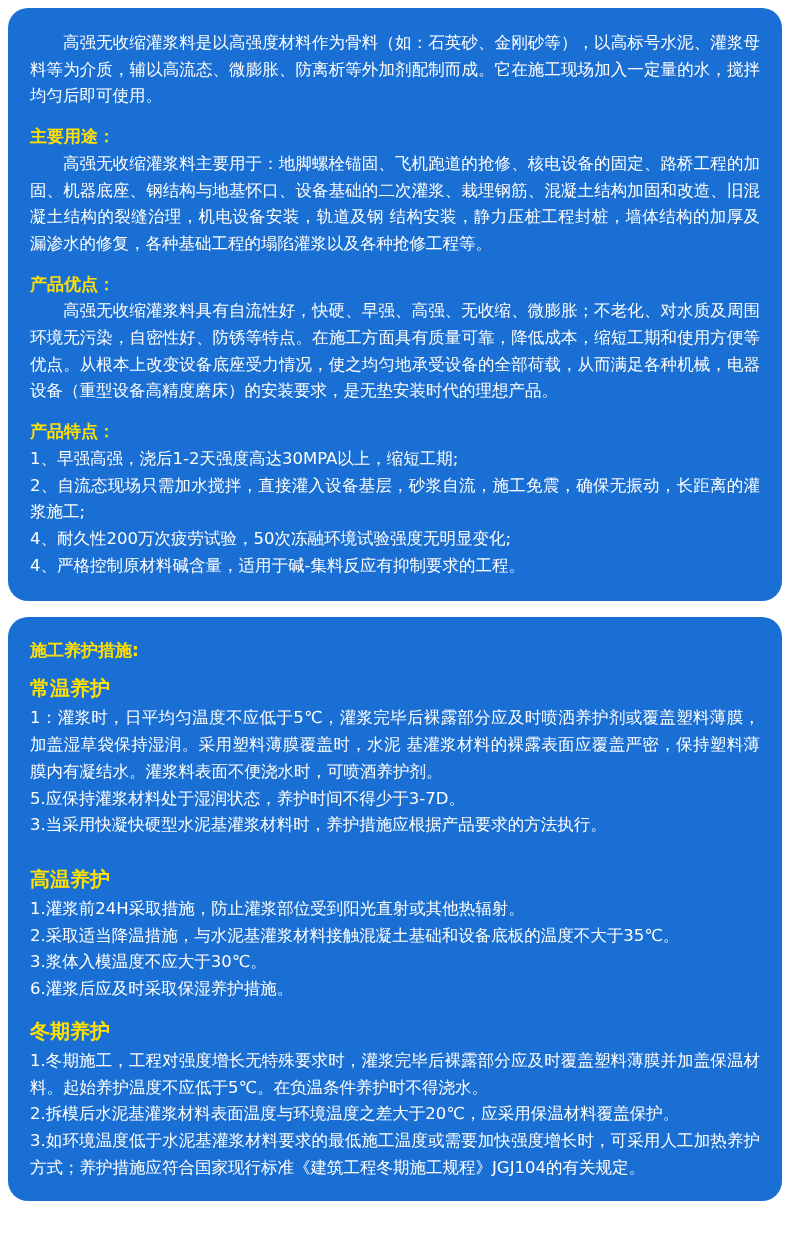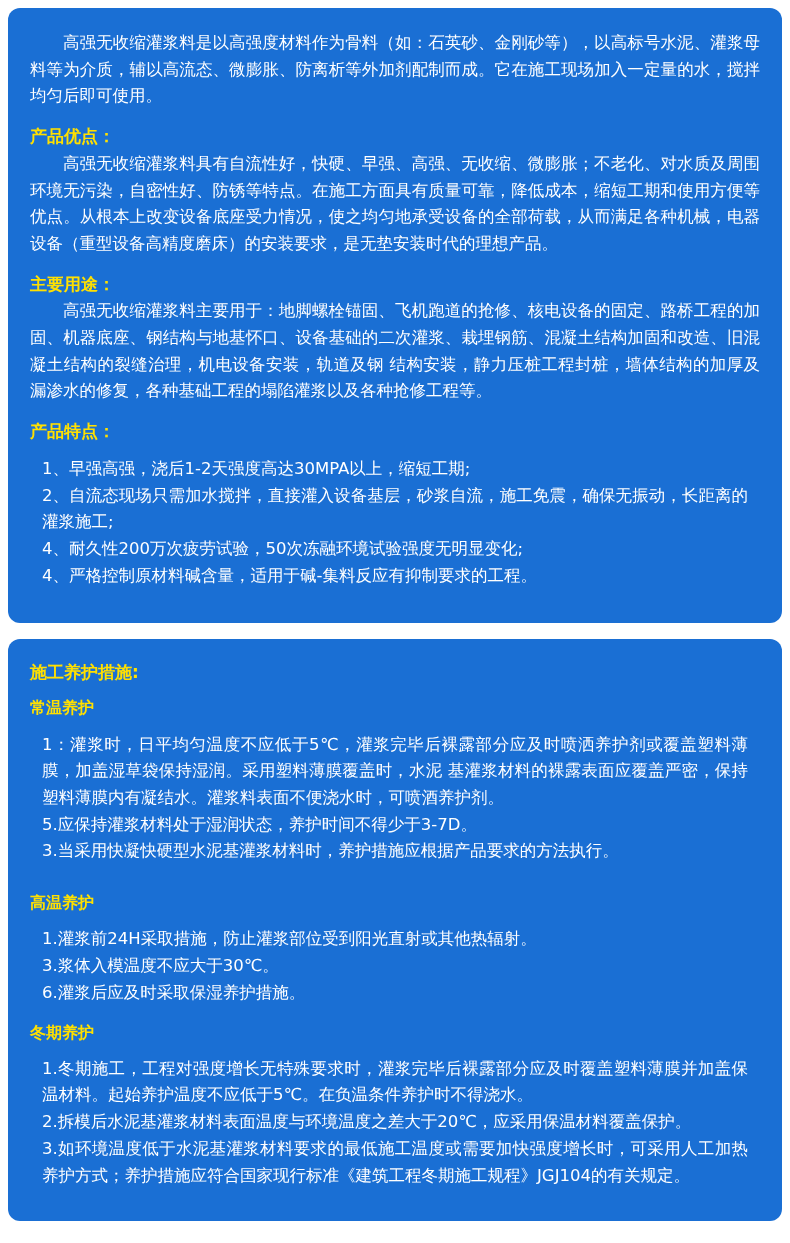--- a/index.html
+++ b/index.html
@@ -16,57 +16,57 @@
     min-height: 1243px;
     box-sizing: border-box;
     padding: 8px 8px 14px 8px;
     background: #ffffff;
     display: flex;
     flex-direction: column;
     gap: 16px;
   }
   .panel {
     background: #1a6fd4;
-    border-radius: 12px;
+    border-radius: 20px;
     box-sizing: border-box;
     padding: 18px 22px 20px 22px;
     color: #ffffff;
   }
   .panel.first {
     padding-top: 22px;
     padding-bottom: 22px;
   }
   .heading {
     color: #ffe000;
     font-weight: bold;
     font-size: 17px;
     line-height: 1.45;
     margin: 0 0 2px 0;
   }
   .heading.sub {
-    font-size: 16px;
+    font-size: 20px;
   }
   .para {
     font-size: 16.5px;
     line-height: 1.62;
     margin: 0;
     color: #ffffff;
     text-align: justify;
   }
   .para.indent {
     text-indent: 2em;
   }
   .block {
     margin-bottom: 14px;
   }
   .block:last-child {
     margin-bottom: 0;
   }
   .list {
-    margin: 12px;
+    margin: 0;
     padding: 0;
     list-style: none;
   }
   .list li {
     font-size: 16.5px;
     line-height: 1.62;
     color: #ffffff;
     text-align: justify;
     margin: 0;
   }
@@ -83,27 +83,27 @@
 </head>
 <body>
 
 <div class="page">
 
   <section class="panel first">
 
     <p class="para indent block">高强无收缩灌浆料是以高强度材料作为骨料（如：石英砂、金刚砂等），以高标号水泥、灌浆母料等为介质，辅以高流态、微膨胀、防离析等外加剂配制而成。它在施工现场加入一定量的水，搅拌均匀后即可使用。</p>
 
     <div class="block">
-      <div class="heading">产品优点：</div>
-      <p class="para indent">高强无收缩灌浆料具有自流性好，快硬、早强、高强、无收缩、微膨胀；不老化、对水质及周围环境无污染，自密性好、防锈等特点。在施工方面具有质量可靠，降低成本，缩短工期和使用方便等优点。从根本上改变设备底座受力情况，使之均匀地承受设备的全部荷载，从而满足各种机械，电器设备（重型设备高精度磨床）的安装要求，是无垫安装时代的理想产品。</p>
+      <div class="heading">主要用途：</div>
+      <p class="para indent">高强无收缩灌浆料主要用于：地脚螺栓锚固、飞机跑道的抢修、核电设备的固定、路桥工程的加固、机器底座、钢结构与地基怀口、设备基础的二次灌浆、栽埋钢筋、混凝土结构加固和改造、旧混凝土结构的裂缝治理，机电设备安装，轨道及钢 结构安装，静力压桩工程封桩，墙体结构的加厚及漏渗水的修复，各种基础工程的塌陷灌浆以及各种抢修工程等。</p>
     </div>
 
     <div class="block">
-      <div class="heading">主要用途：</div>
-      <p class="para indent">高强无收缩灌浆料主要用于：地脚螺栓锚固、飞机跑道的抢修、核电设备的固定、路桥工程的加固、机器底座、钢结构与地基怀口、设备基础的二次灌浆、栽埋钢筋、混凝土结构加固和改造、旧混凝土结构的裂缝治理，机电设备安装，轨道及钢 结构安装，静力压桩工程封桩，墙体结构的加厚及漏渗水的修复，各种基础工程的塌陷灌浆以及各种抢修工程等。</p>
+      <div class="heading">产品优点：</div>
+      <p class="para indent">高强无收缩灌浆料具有自流性好，快硬、早强、高强、无收缩、微膨胀；不老化、对水质及周围环境无污染，自密性好、防锈等特点。在施工方面具有质量可靠，降低成本，缩短工期和使用方便等优点。从根本上改变设备底座受力情况，使之均匀地承受设备的全部荷载，从而满足各种机械，电器设备（重型设备高精度磨床）的安装要求，是无垫安装时代的理想产品。</p>
     </div>
 
     <div class="block">
       <div class="heading">产品特点：</div>
       <ul class="list">
         <li>1、早强高强，浇后1-2天强度高达30MPA以上，缩短工期;</li>
         <li>2、自流态现场只需加水搅拌，直接灌入设备基层，砂浆自流，施工免震，确保无振动，长距离的灌浆施工;</li>
         <li>4、耐久性200万次疲劳试验，50次冻融环境试验强度无明显变化;</li>
         <li>4、严格控制原材料碱含量，适用于碱-集料反应有抑制要求的工程。</li>
       </ul>
@@ -123,20 +123,21 @@
         <li>3.当采用快凝快硬型水泥基灌浆材料时，养护措施应根据产品要求的方法执行。</li>
       </ul>
     </div>
 
     <div class="gap-med"></div>
 
     <div class="block">
       <div class="heading sub">高温养护</div>
       <ul class="list">
         <li>1.灌浆前24H采取措施，防止灌浆部位受到阳光直射或其他热辐射。</li>
+        <li>2.采取适当降温措施，与水泥基灌浆材料接触混凝土基础和设备底板的温度不大于35℃。</li>
         <li>3.浆体入模温度不应大于30℃。</li>
         <li>6.灌浆后应及时采取保湿养护措施。</li>
       </ul>
     </div>
 
     <div class="block">
       <div class="heading sub">冬期养护</div>
       <ul class="list">
         <li>1.冬期施工，工程对强度增长无特殊要求时，灌浆完毕后裸露部分应及时覆盖塑料薄膜并加盖保温材料。起始养护温度不应低于5℃。在负温条件养护时不得浇水。</li>
         <li>2.拆模后水泥基灌浆材料表面温度与环境温度之差大于20℃，应采用保温材料覆盖保护。</li>

